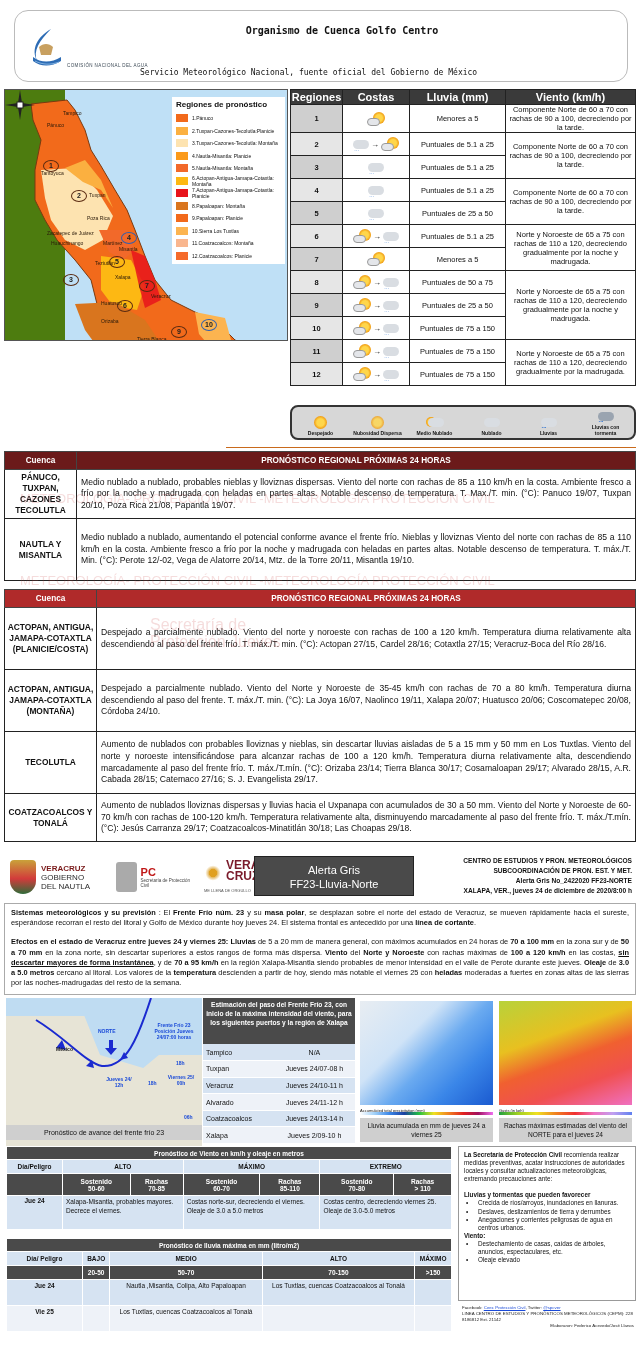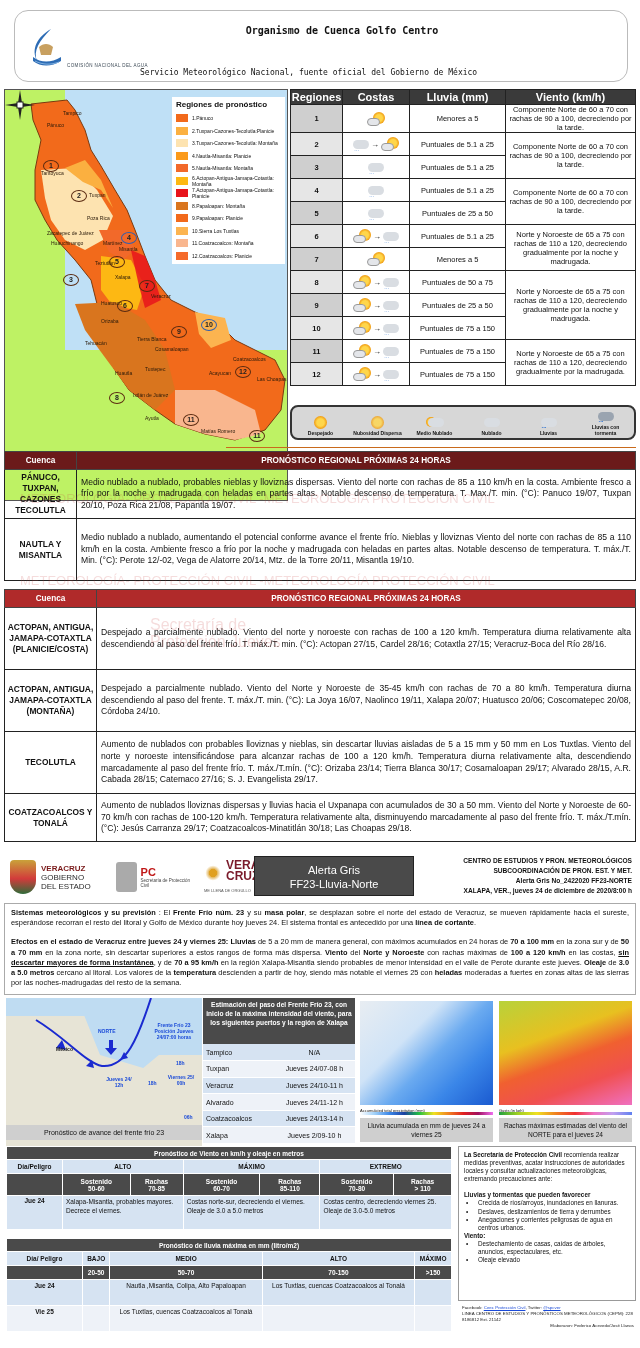--- a/index.html
+++ b/index.html
@@ -8,21 +8,21 @@
 
 .hdr{position:absolute;left:14px;top:10px;width:614px;height:72px;border:1px solid #bbb;border-radius:14px}
 .logo{position:absolute;left:14px;top:12px;width:150px;height:50px}
 .logo .mark{position:absolute;left:0;top:4px;width:34px;height:40px}
 .logo .name{position:absolute;left:36px;top:8px;font-family:"Liberation Serif",serif;font-size:26px;color:#3d4a56;letter-spacing:.5px}
 .logo .sub{position:absolute;left:38px;top:40px;font-size:4.5px;color:#3d4a56;letter-spacing:.4px}
 .h1{position:absolute;left:192px;top:14px;width:270px;text-align:center;font-size:10px;font-weight:bold}
 .h2{position:absolute;left:192px;top:32px;width:270px;text-align:center;font-size:10px;font-weight:bold;line-height:13px}
 .h3{position:absolute;left:140px;top:68px;width:340px;font-size:8px;line-height:10px}
 
-.map{position:absolute;left:4px;top:89px;width:284px;height:412px;background:#bef264;overflow:hidden;border:1px solid #555}
+.map{position:absolute;left:4px;top:89px;width:284px;height:252px;background:#4d7c0f;overflow:hidden;border:1px solid #555}
 .map .sea{position:absolute;left:60px;top:0;width:224px;height:260px;background:#bfe0f6}
 .map svg{position:absolute;left:0;top:0}
 .legend{position:absolute;left:167px;top:7px;width:113px;height:167px;background:#fff}
 .legend .t{font-size:8px;font-weight:bold;padding:3px 4px}
 .legend .it{display:flex;align-items:center;height:12.5px;font-size:5px;padding-left:4px}
 .legend .sw{width:12px;height:8px;margin-right:4px;flex:none}
 .rnum{position:absolute;width:16px;height:12px;border:1px solid #5a2a10;border-radius:50%;font-size:7px;font-weight:bold;text-align:center;line-height:10px;color:#222}
 .rnum.blue{border-color:#2f5fb0}
 .city{position:absolute;font-size:5px;color:#2a1a0a}
 .compass{position:absolute;left:18px;top:385px;width:30px;height:30px}
@@ -404,21 +404,21 @@
       <td class="tx">Aumento de nublados lloviznas dispersas y lluvias hacia el Uxpanapa con acumulados de 30 a 50 mm. Viento del Norte y Noroeste de 60-70 km/h con rachas de 100-120 km/h. Temperatura relativamente alta, disminuyendo marcadamente al paso del frente frío. T. máx./T.mín.(°C): Jesús Carranza 29/17; Coatzacoalcos-Minatitlán 30/18; Las Choapas 29/18.</td>
     </tr>
   </tbody>
 </table>
 <div class="wm" style="left:150px;top:616px;font-size:16px">Secretaría de</div>
 <div class="wm" style="left:150px;top:633px;font-size:16px">Protección Jueves</div>
 
 <div class="alrt">
   <div class="ver">
     <div class="shield"></div>
-    <div class="vtxt"><b>VERACRUZ</b><br><span>GOBIERNO</span><br><span>DEL ESTADO</span></div>
+    <div class="vtxt"><b>VERACRUZ</b><br><span>GOBIERNO</span><br><span>DEL NAUTLA</span></div>
   </div>
   <div class="pc">
     <div class="pcico"></div>
     <div class="pctxt"><span>PC</span><small>Secretaría de Protección Civil</small></div>
   </div>
   <div class="vc">
     <div class="d"></div>
     <div class="w"><span>VERA</span><br><span>CRUZ</span></div>
     <div class="s">ME LLENA DE ORGULLO</div>
   </div>

